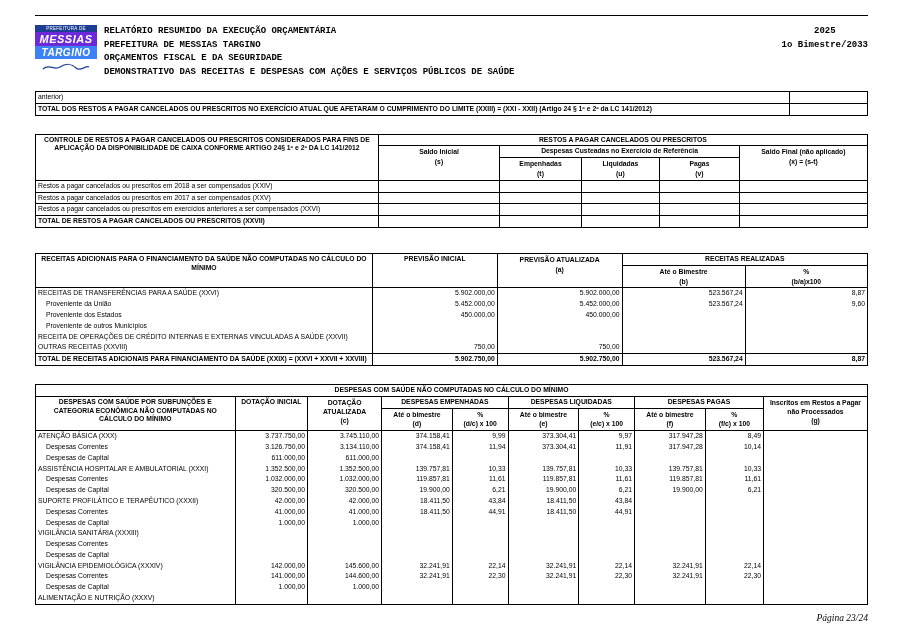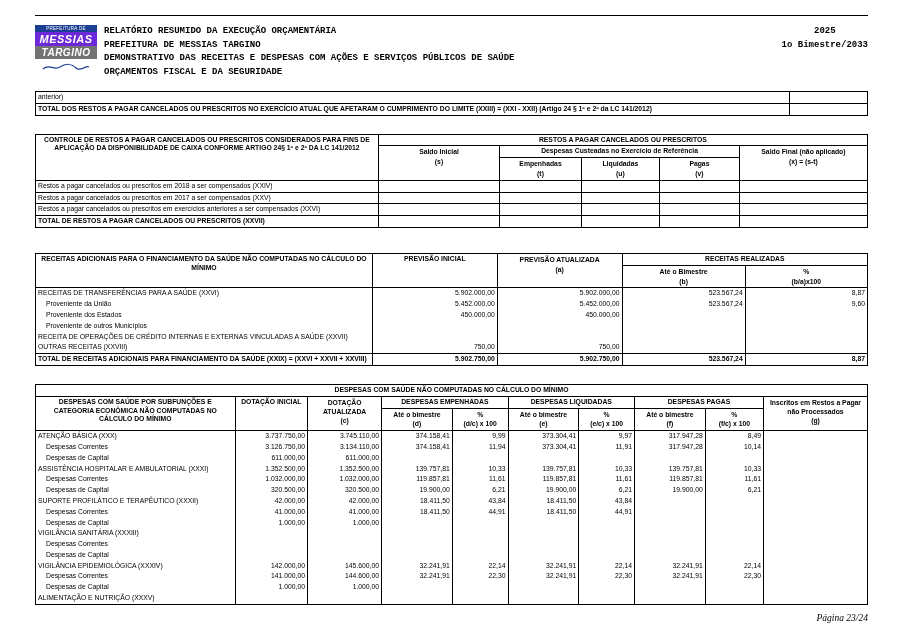--- a/index.html
+++ b/index.html
@@ -3,21 +3,21 @@
 <meta charset="utf-8">
 <style>
   html,body{margin:0;padding:0}
   body{width:900px;height:636px;background:#fff;color:#000;font-family:"Liberation Sans",sans-serif;overflow:hidden}
   .page{padding:15px 32px 0 35px}
   .top-rule{border-top:1px solid #000;margin-bottom:9px}
   .hdr{display:flex;align-items:flex-start;margin-bottom:9px}
   .logo{width:62px;height:57px;flex:none;margin-right:7px;text-align:center;overflow:hidden}
   .logo-top{background:#1c3e94;color:#fff;font-size:4.5px;line-height:7px;letter-spacing:.3px}
   .logo-name1{background:#6d28d9;color:#fff;font-weight:bold;font-style:italic;font-size:11px;line-height:14px;letter-spacing:.5px}
-  .logo-name2{background:#737373;color:#fff;font-weight:bold;font-style:italic;font-size:10px;line-height:13px;letter-spacing:.5px}
+  .logo-name2{background:#3b82f6;color:#fff;font-weight:bold;font-style:italic;font-size:10px;line-height:13px;letter-spacing:.5px}
   .logo-script{display:block;margin:3px auto 0}
   .hdr-text{font-family:"Liberation Mono",monospace;font-weight:bold;font-size:9px;line-height:13.5px;white-space:nowrap}
   .hdr-right{margin-left:auto;text-align:center;font-family:"Liberation Mono",monospace;font-weight:bold;font-size:9px;line-height:13.5px}
   table.tbl{width:100%;border-collapse:collapse;table-layout:fixed;border:1px solid #000;font-size:6.8px;line-height:8.8px}
   .tbl th,.tbl td{border:1px solid #000;padding:1px 2px;vertical-align:top;overflow:hidden}
   .tbl th{font-weight:bold;text-align:center}
   .tbl td.lbl{text-align:left}
   .tbl td.val{text-align:right}
   .tbl td.ind{padding-left:10px}
   .b{font-weight:bold}
@@ -39,22 +39,22 @@
       <div class="logo-top">PREFEITURA DE</div>
       <div class="logo-name1">MESSIAS</div>
       <div class="logo-name2">TARGINO</div>
       <svg class="logo-script" width="50" height="10" viewBox="0 0 50 10">
           <path d="M2 7 C8 1 13 9 19 5 S31 2 35 6 45 3 48 5" fill="none" stroke="#1c3e94" stroke-width="1.2"></path>
         </svg>
     </div>
     <div class="hdr-text">
       <div>RELATÓRIO RESUMIDO DA EXECUÇÃO ORÇAMENTÁRIA</div>
       <div>PREFEITURA DE MESSIAS TARGINO</div>
+      <div>ORÇAMENTOS FISCAL E DA SEGURIDADE</div>
       <div>DEMONSTRATIVO DAS RECEITAS E DESPESAS COM AÇÕES E SERVIÇOS PÚBLICOS DE SAÚDE</div>
-      <div>ORÇAMENTOS FISCAL E DA SEGURIDADE</div>
     </div>
     <div class="hdr-right">
       <div>2025</div>
       <div>1o Bimestre/2033</div>
     </div>
   </div>
 
   <table class="tbl">
     <colgroup>
         <col style="width:90.6%">

